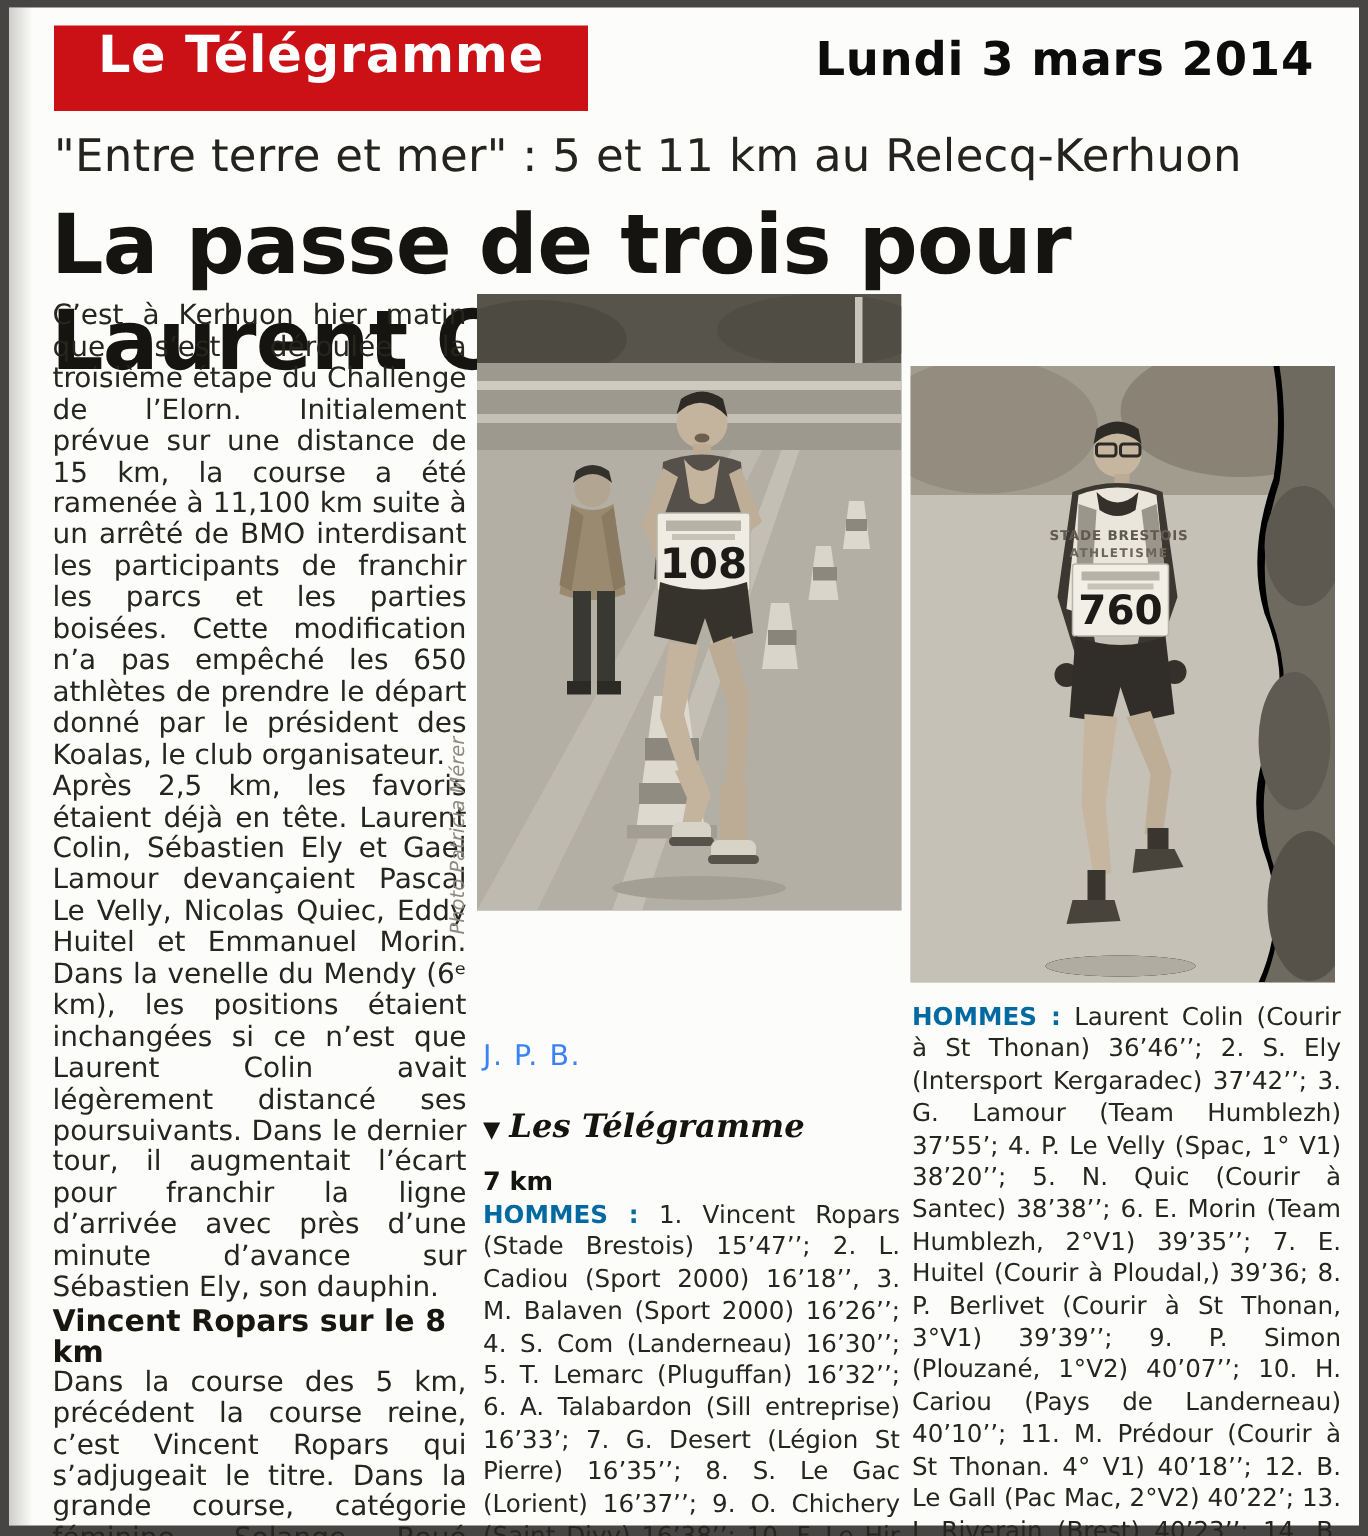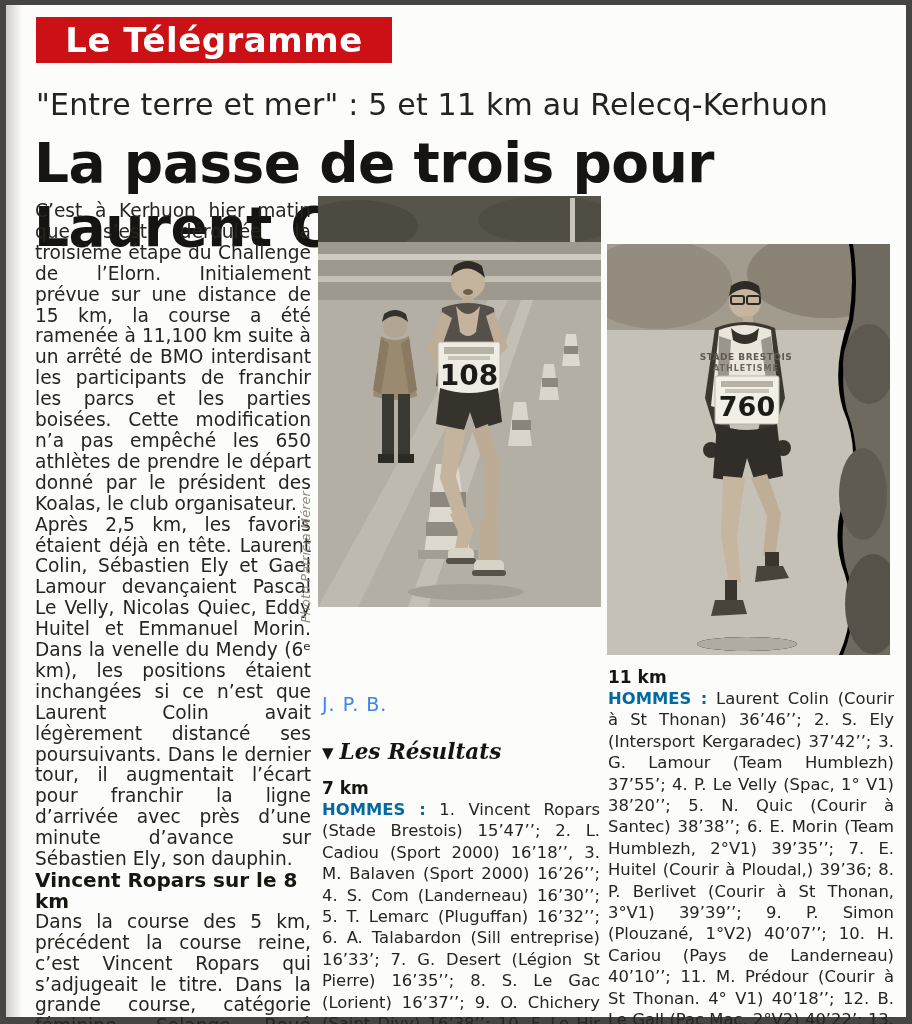--- a/index.html
+++ b/index.html
@@ -2,22 +2,22 @@
 <html lang="fr"><head>
 <meta charset="utf-8">
 <style>
   html,body{margin:0;padding:0;background:#8a8a8a;}
   .scan{position:relative;width:912px;height:1024px;background:#474544;overflow:hidden;
         font-family:"DejaVu Sans","Liberation Sans",sans-serif;color:#26251f;}
   .paper{position:absolute;left:6px;top:5px;right:6px;bottom:7px;background:#fcfcfa;}
   .paper::before{content:"";position:absolute;left:0;top:0;bottom:0;width:16px;
         background:linear-gradient(90deg,rgba(120,118,112,.35),rgba(120,118,112,0));pointer-events:none;}
   
-  .logo-box{position:absolute;left:30px;top:12px;width:356px;height:46px;background:#cb1016;
-        display:flex;align-items:center;justify-content:center;}
+  .logo-box{position:absolute;left:30px;top:12px;width:356px;height:57px;background:#cb1016;
+        display:flex;justify-content:center;}
   .logo-text{color:#ffffff;font-weight:bold;font-size:34px;letter-spacing:.5px;}
   .date{position:absolute;right:30px;top:17px;font-weight:bold;font-size:31px;color:#0c0c0c;letter-spacing:.5px;}
   
   .kicker{position:absolute;left:30px;top:82px;font-size:30px;font-weight:400;color:#242320;letter-spacing:.2px;}
   .headline{position:absolute;left:28px;top:126px;font-size:55px;font-weight:bold;color:#151410;letter-spacing:-.5px;}
   
   .col-left{position:absolute;left:29px;top:196px;width:276px;font-size:18.6px;line-height:20.9px;
         text-align:justify;color:#26251f;}
   .col-left p{margin:0;}
   .subhead{font-size:20px;font-weight:bold;margin:12px 0 2px 0;color:#17160f;text-align:left;}
@@ -47,20 +47,21 @@
 </style>
 </head>
 <body>
 
 <div class="scan">
   <div class="paper">
 
     <div class="logo-box">
       <span class="logo-text">Le Télégramme</span>
     </div>
+    <div class="date">Lundi 3 mars 2014</div>
 
     <div class="kicker">"Entre terre et mer" : 5 et 11 km au Relecq-Kerhuon</div>
     <div class="headline">La passe de trois pour Laurent Colin</div>
 
     <div class="col-left">
       <p>C’est à Kerhuon hier matin que s’est déroulée la troisième étape du Challenge de l’Elorn. Initialement prévue sur une distance de 15 km, la course a été ramenée à 11,100 km suite à un arrêté de BMO interdisant les participants de franchir les parcs et les parties boisées. Cette modification n’a pas empêché les 650 athlètes de prendre le départ donné par le président des Koalas, le club organisateur.</p>
       <p>Après 2,5 km, les favoris étaient déjà en tête. Laurent Colin, Sébastien Ely et Gael Lamour devançaient Pascal Le Velly, Nicolas Quiec, Eddy Huitel et Emmanuel Morin. Dans la venelle du Mendy (6ᵉ km), les positions étaient inchangées si ce n’est que Laurent Colin avait légèrement distancé ses poursuivants. Dans le dernier tour, il augmentait l’écart pour franchir la ligne d’arrivée avec près d’une minute d’avance sur Sébastien Ely, son dauphin.</p>
       <p class="subhead">Vincent Ropars sur le 8 km</p>
       <p>Dans la course des 5 km, précédent la course reine, c’est Vincent Ropars qui s’adjugeait le titre. Dans la grande course, catégorie féminine, Solange Roué renouvelait sa performance de Landerneau pour monter sur la première marche du podium. À noter dans ces épreuves la présence d’une vingtaine de licenciés (homme et femme) du club</p>
     </div>
@@ -199,27 +200,26 @@
           <path d="M108 356 l28 0 4 14 -36 2z" fill="#48443c"></path>
         </g>
       </svg>
     </div>
 
 
     <div class="col-mid">
       <p class="byline">J. P. B.</p>
       <p class="res-head">
         <span class="tri">▼</span>
-        <span>Les Résultats</span>
+        <span>Les Télégramme</span>
       </p>
       <p class="dist">7 km</p>
       <p class="res-body"><b>HOMMES :</b><span> 1. Vincent Ropars (Stade Brestois) 15’47’’; 2. L. Cadiou (Sport 2000) 16’18’’, 3. M. Balaven (Sport 2000) 16’26’’; 4. S. Com (Landerneau) 16’30’’; 5. T. Lemarc (Pluguffan) 16’32’’; 6. A. Talabardon (Sill entreprise) 16’33’; 7. G. Desert (Légion St Pierre) 16’35’’; 8. S. Le Gac (Lorient) 16’37’’; 9. O. Chichery (Saint Divy) 16’38’’; 10. F. Le Hir (St Martin des Champs) 16’51’’.</span></p>
 
     </div>
 
     <div class="col-right">
-      <p class="dist dist-first">11 km</p>
       <p class="res-body"><b>HOMMES :</b><span> Laurent Colin (Courir à St Thonan) 36’46’’; 2. S. Ely (Intersport Kergaradec) 37’42’’; 3. G. Lamour (Team Humblezh) 37’55’; 4. P. Le Velly (Spac, 1° V1) 38’20’’; 5. N. Quic (Courir à Santec) 38’38’’; 6. E. Morin (Team Humblezh, 2°V1) 39’35’’; 7. E. Huitel (Courir à Ploudal,) 39’36; 8. P. Berlivet (Courir à St Thonan, 3°V1) 39’39’’; 9. P. Simon (Plouzané, 1°V2) 40’07’’; 10. H. Cariou (Pays de Landerneau) 40’10’’; 11. M. Prédour (Courir à St Thonan. 4° V1) 40’18’’; 12. B. Le Gall (Pac Mac, 2°V2) 40’22’; 13. J. Riverain (Brest) 40’23’’; 14. B. Guilloux (Plouigneau Oxygène) 40’29’’; 15. E. Tanguy (Courir à Santec, 3°V2) 40’35’’.</span></p>
 
     </div>
 
   </div>
 </div>
 
 </body></html>

